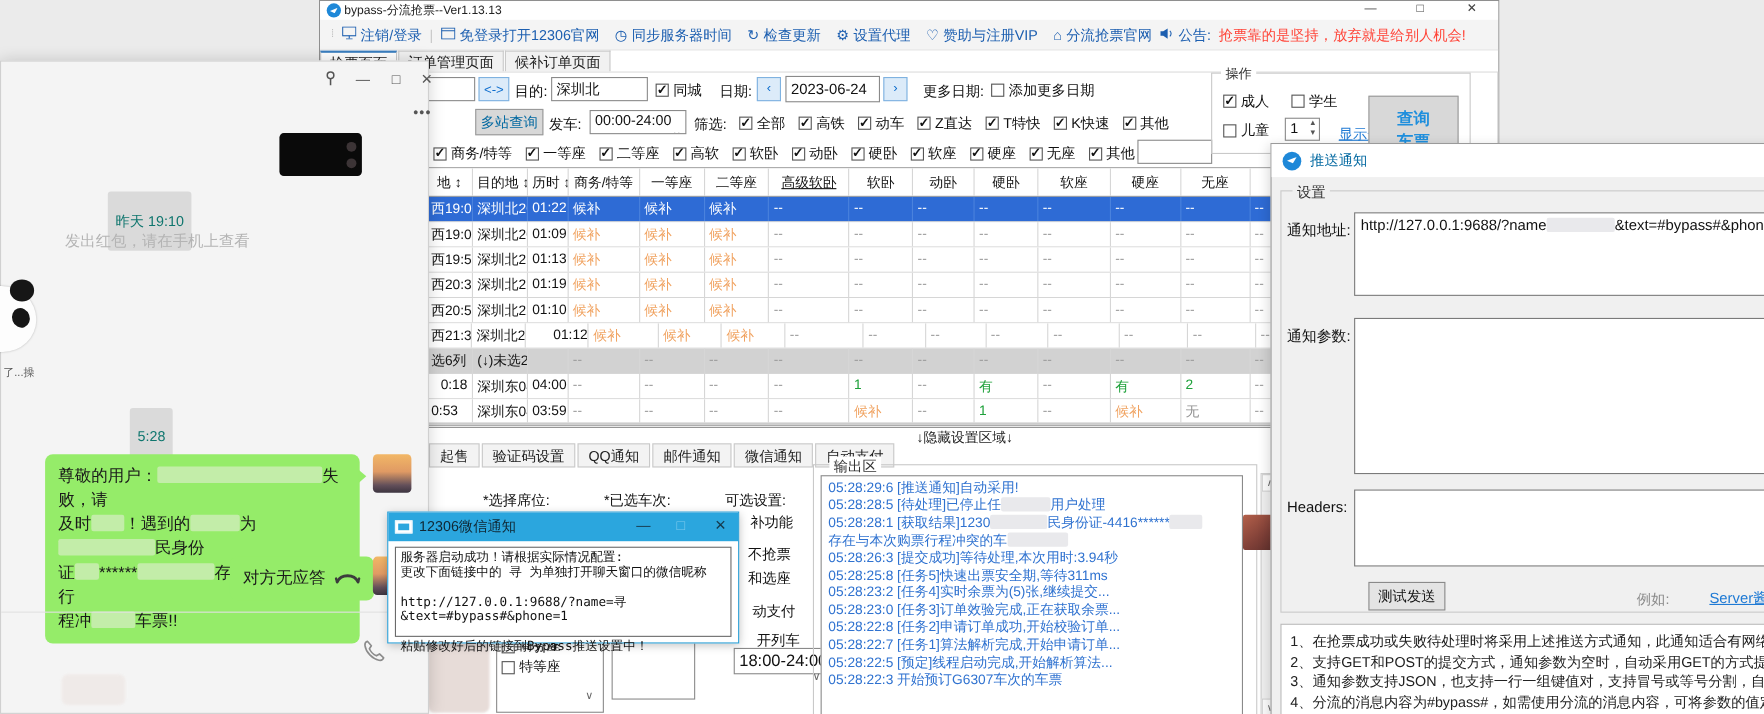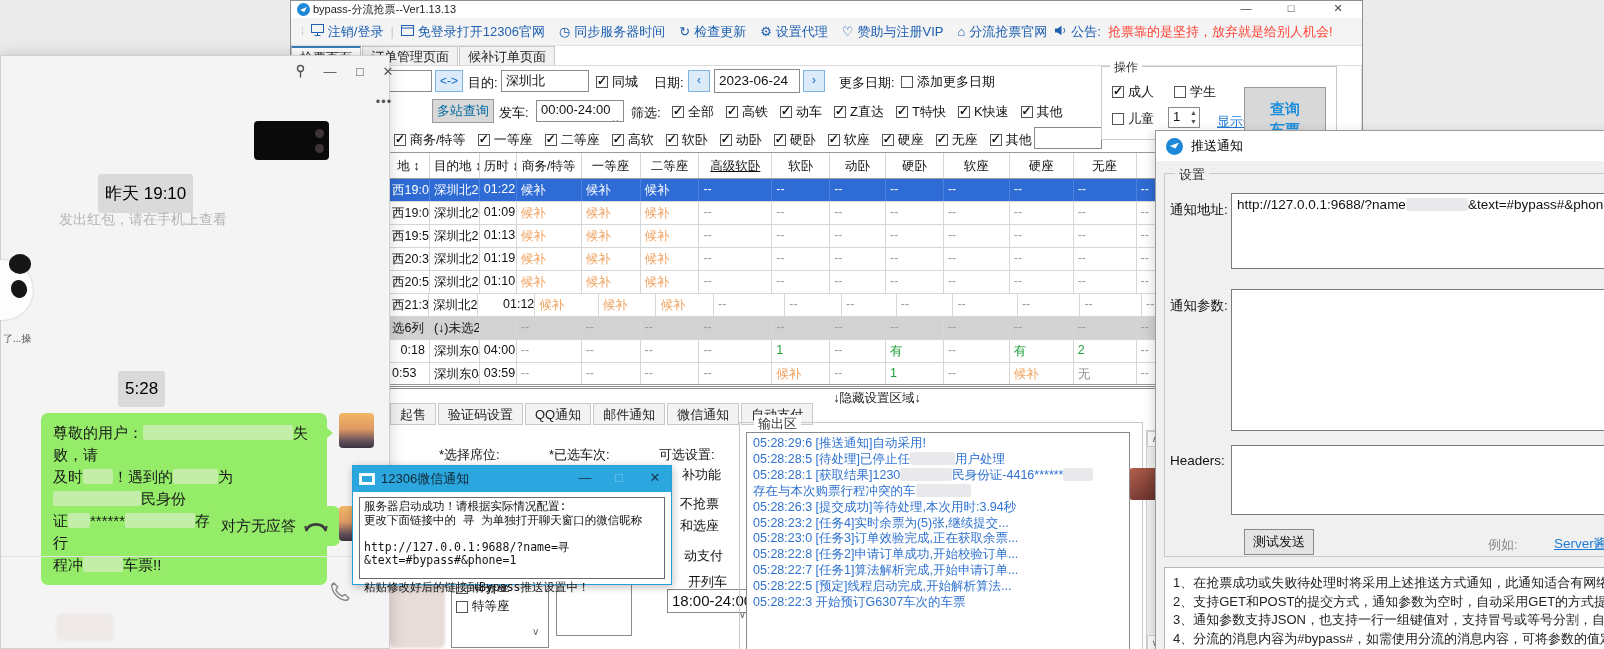--- a/index.html
+++ b/index.html
@@ -70,21 +70,21 @@
   .red-blob { position:absolute; left:836px; top:466px; width:30px; height:32px; background:linear-gradient(140deg,#b4604a,#7e3f37 60%,#5c2f2c); border-radius:2px; }
 
   
   .cz { display:inline-block; height:13px; border-radius:2px; background:#dfe7f0; vertical-align:-2px; }
   .cz.g { background:#c3eda9; height:15px; }
   .cz.w { background:#e9e9ec; }
 
   
   #chat-win { left:0; top:55px; width:390px; height:594px; background:#f4f4f4; border:1px solid #d0d0d0; box-shadow:0 0 14px rgba(0,0,0,.18); }
   .cw-ico { position:absolute; top:8px; color:#555; font-size:13px; width:22px; text-align:center; }
-  .badge { position:absolute; background:#dadada; color:#000000; font-size:17px; padding:8px 7px; border-radius:3px; }
+  .badge { position:absolute; background:#dadada; color:#0f766e; font-size:13px; padding:18px 7px; border-radius:3px; }
   .sysmsg { position:absolute; color:#b4b4b4; font-size:14px; }
   .thumb-black { position:absolute; left:253px; top:65px; width:75px; height:39px; background:#0a0a0a; border-radius:4px; }
   .thumb-black i { position:absolute; right:5px; width:9px; height:9px; border-radius:50%; background:#3c3436; }
   .bubble { position:absolute; background:#95ec69; border-radius:7px; padding:9px 12px; font-size:15px; line-height:22px; color:#1a1a1a; }
   .bubble::after { content:""; position:absolute; right:-6px; top:14px; width:0; height:0; border-top:6px solid transparent; border-bottom:6px solid transparent; border-left:7px solid #95ec69; }
   .avatar { position:absolute; width:35px; height:35px; border-radius:4px; background:linear-gradient(to bottom,#f2b766 0%,#e09a64 45%,#64505a 80%,#3c3440 100%); }
   .panda { position:absolute; left:-30px; top:198px; width:64px; height:72px; }
   .panda .face { position:absolute; left:0; top:6px; width:62px; height:60px; background:#fdfdfd; border-radius:48% 52% 50% 50%; box-shadow:0 0 2px rgba(0,0,0,.25); }
   .panda .ear { position:absolute; left:38px; top:0; width:22px; height:20px; background:#161616; border-radius:50%; }
   .panda .eye { position:absolute; left:40px; top:26px; width:16px; height:18px; background:#161616; border-radius:50%; transform:rotate(-20deg); }
@@ -99,21 +99,21 @@
   .dlg-ico { width:16px; height:12px; background:#fff; border:1px solid #e8f6fd; margin-left:6px; position:relative; }
   .dlg-ico::after { content:""; position:absolute; left:2px; top:2px; right:2px; bottom:2px; background:#2ba6de; }
   .dlg-btn { position:absolute; top:0; width:28px; height:24px; text-align:center; line-height:24px; color:#16384a; font-size:13px; }
   .dlg-body { position:absolute; left:6px; top:31px; width:306px; height:82px; border:1px solid #6a6a6a; background:#fff; padding:2px 4px; font-family:"DejaVu Sans Mono", monospace; font-size:11.5px; line-height:13.5px; color:#111; }
 
   
   #push-win { left:1155px; top:130px; width:620px; height:530px; background:#f0f0f0; border:1px solid #9a9a9a; box-shadow:-2px 2px 10px rgba(0,0,0,.15); }
   .pw-tb { position:absolute; left:0; top:0; width:100%; height:30px; background:#fff; display:flex; align-items:center; }
   .pw-ico { width:17px; height:17px; border-radius:50%; background:#1e88d8; margin-left:10px; position:relative; }
   .pw-ico::after { content:""; position:absolute; left:4px; top:5px; width:9px; height:6px; background:#fff; clip-path:polygon(0 60%,100% 0,60% 100%); }
-  .pw-title { margin-left:8px; color:#000000; font-size:13px; }
+  .pw-title { margin-left:8px; color:#0369a1; font-size:13px; }
   .pw-grp { position:absolute; left:8px; top:42px; width:600px; height:384px; border:1px solid #c9c9c9; }
   .pw-grp .cap { position:absolute; top:-8px; left:10px; background:#f0f0f0; padding:0 4px; font-size:13px; color:#333; }
   .pw-lbl { position:absolute; font-size:13.5px; color:#111; }
   .pw-ta { position:absolute; background:#fff; border:1px solid #7a7a7a; font-size:13.5px; padding:3px 5px; color:#111; white-space:nowrap; overflow:hidden; }
   .pw-btn { position:absolute; left:88px; top:398px; width:70px; height:26px; background:#e4e4e4; border:1px solid #8a8a8a; text-align:center; line-height:24px; font-size:13px; color:#111; }
   .pw-eg { position:absolute; top:405px; font-size:13px; color:#8a8a8a; }
   .pw-link { position:absolute; top:404px; font-size:13.5px; color:#1f7ad4; text-decoration:underline; }
   .pw-instr { position:absolute; left:8px; top:436px; width:600px; height:120px; background:#fff; border:1px solid #b8b8b8; padding:6px 8px; }
   .pw-instr div { font-size:13px; line-height:18.5px; color:#222; white-space:nowrap; }
 </style>
@@ -502,20 +502,21 @@
     <div class="listbox" style="left:262px;top:504px;width:76px;height:66px"></div>
 
     <div id="out-grp" style="top:356px">
       <span class="cap">输出区</span>
       <div id="out-list">
           <div class="logline">05:28:29:6  [推送通知]自动采用!</div>
           <div class="logline">05:28:28:5  [待处理]已停止任<span class="cz w" style="width: 45px;"></span>用户处理</div>
           <div class="logline">05:28:28:1  [获取结果]1230<span class="cz w" style="width: 52px;"></span>民身份证-4416******<span class="cz w" style="width: 30px;"></span></div>
           <div class="logline">存在与本次购票行程冲突的车<span class="cz w" style="width: 55px;"></span></div>
           <div class="logline">05:28:26:3  [提交成功]等待处理,本次用时:3.94秒</div>
+          <div class="logline">05:28:25:8  [任务5]快速出票安全期,等待311ms</div>
           <div class="logline">05:28:23:2  [任务4]实时余票为(5)张,继续提交...</div>
           <div class="logline">05:28:23:0  [任务3]订单效验完成,正在获取余票...</div>
           <div class="logline">05:28:22:8  [任务2]申请订单成功,开始校验订单...</div>
           <div class="logline">05:28:22:7  [任务1]算法解析完成,开始申请订单...</div>
           <div class="logline">05:28:22:5  [预定]线程启动完成,开始解析算法...</div>
           <div class="logline">05:28:22:3  开始预订G6307车次的车票</div>
         </div>
     </div>
     <div class="vscroll" style="top:364px">
       <div class="varrow" style="top:0">∧</div>

